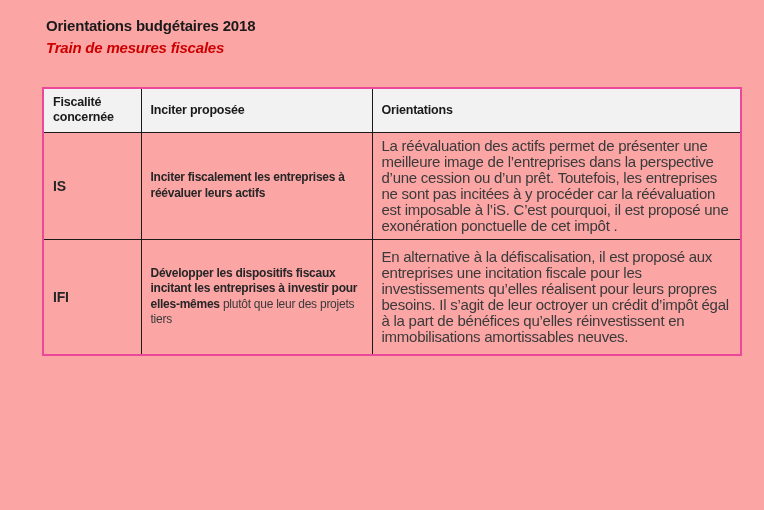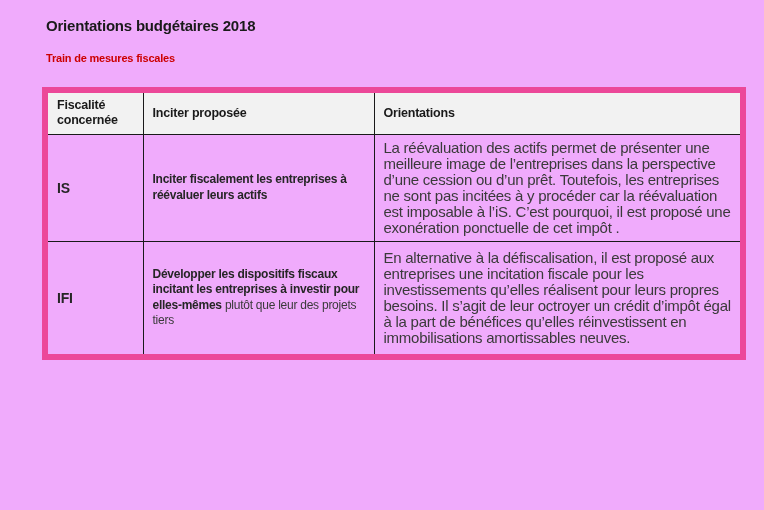--- a/index.html
+++ b/index.html
@@ -9,54 +9,55 @@
     height: 510px;
     background: #ffffff;
     overflow: hidden;
     font-family: "Liberation Sans", "DejaVu Sans", sans-serif;
   }
 
   .page {
     position: relative;
     width: 764px;
     height: 510px;
-    background: #f0abfc;
+    background: #fca5a5;
   }
 
   .titles {
     position: absolute;
     left: 46px;
     top: 16px;
   }
 
   .doc-title {
     font-size: 15px;
     font-weight: bold;
     color: #1a1a1a;
     letter-spacing: -0.2px;
     line-height: 19px;
   }
 
   .doc-subtitle {
-    font-size: 11px;
+    font-size: 15px;
     font-weight: bold;
     color: #cc0000;
     letter-spacing: -0.2px;
     line-height: 19px;
-    margin-top: 14px;
+    margin-top: 3px;
+    font-style: italic;
   }
 
   table.fiscal {
     position: absolute;
     left: 42px;
     top: 87px;
     width: 698px;
     border-collapse: collapse;
     table-layout: fixed;
-    border: 6px solid #ec4899;
+    border: 2px solid #ec4899;
   }
 
   table.fiscal th,
   table.fiscal td {
     border: 1.4px solid #1a1a1a;
     vertical-align: middle;
     padding: 5px 8px 5px 9px;
     text-align: left;
   }
 

